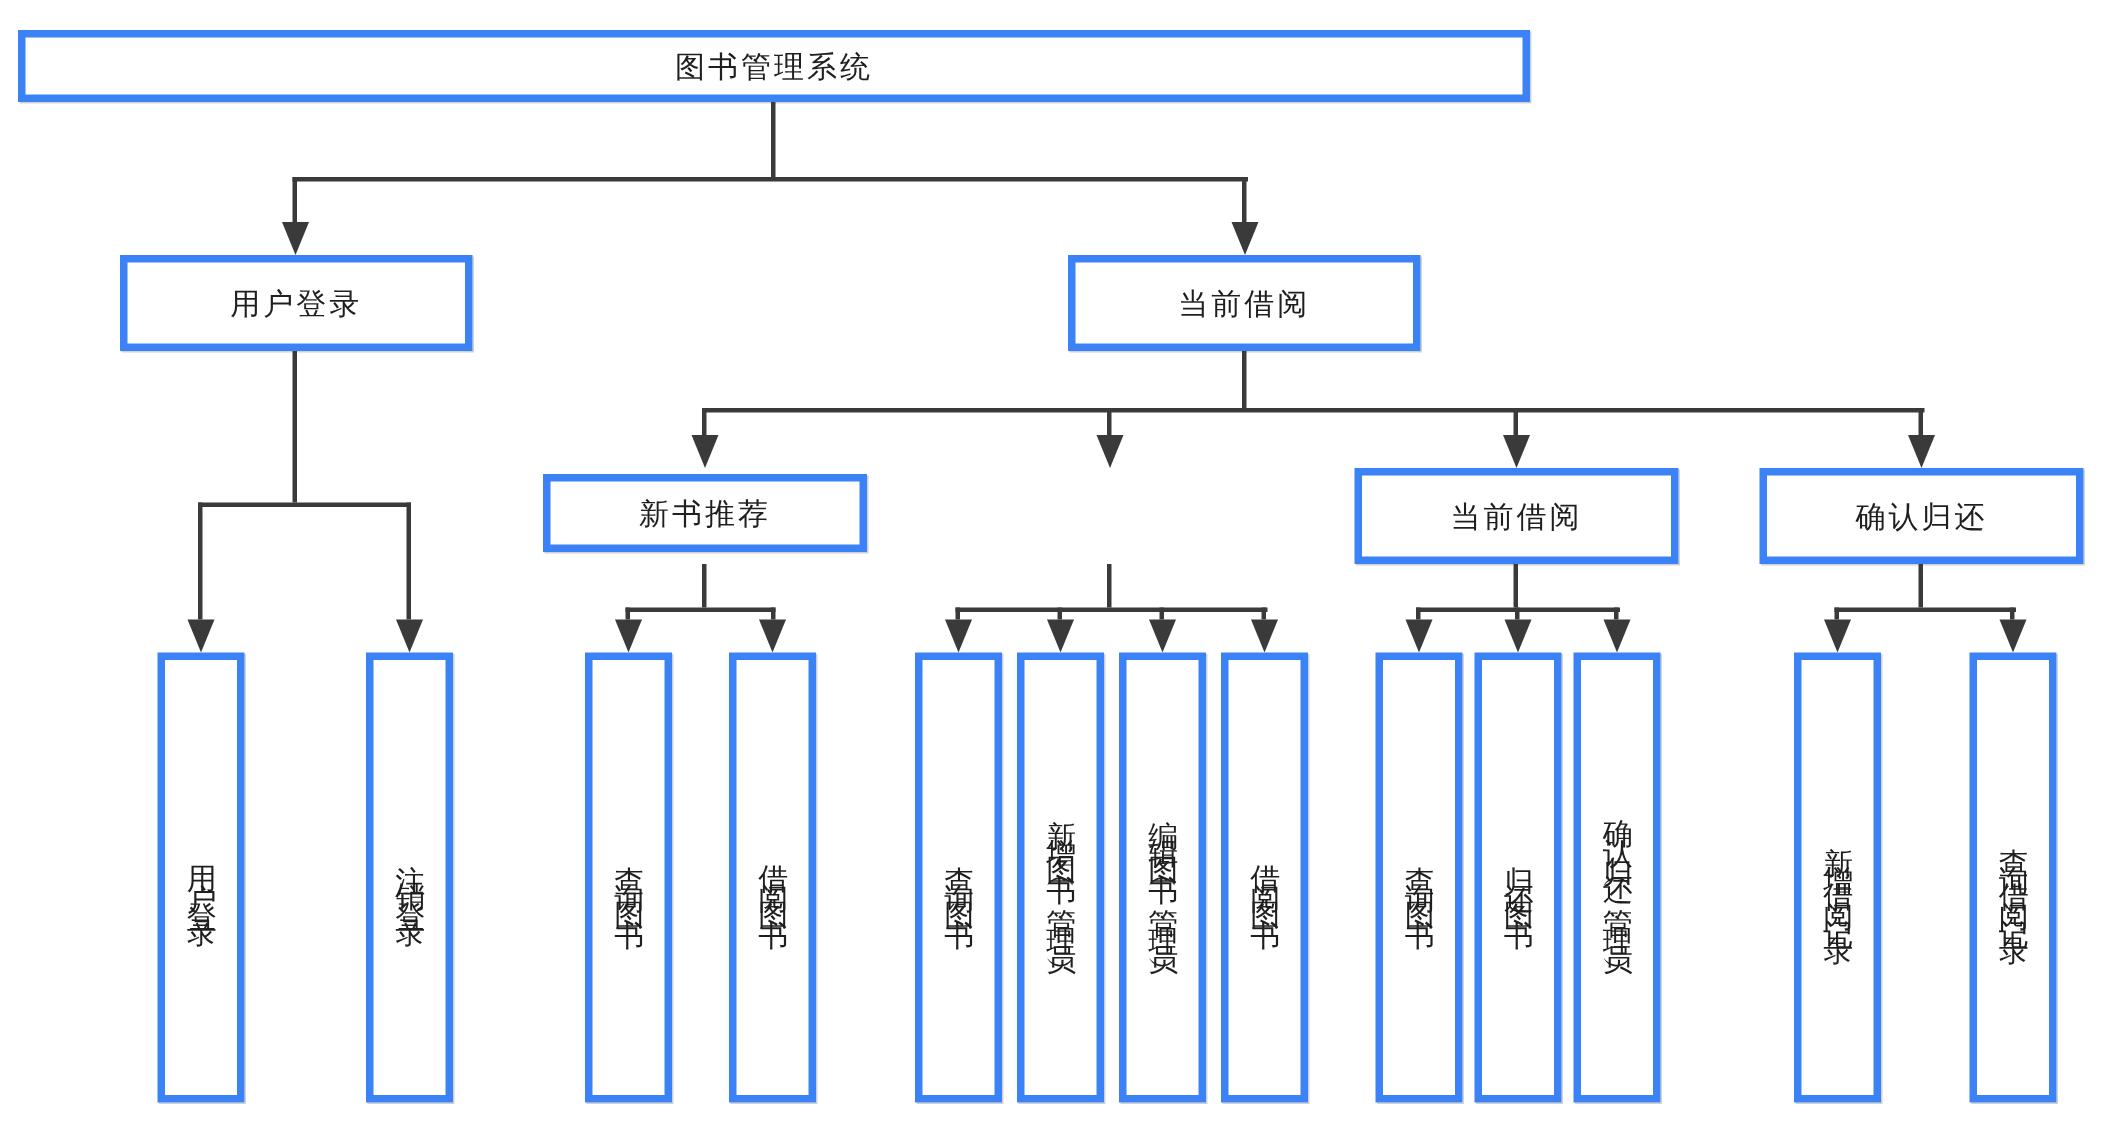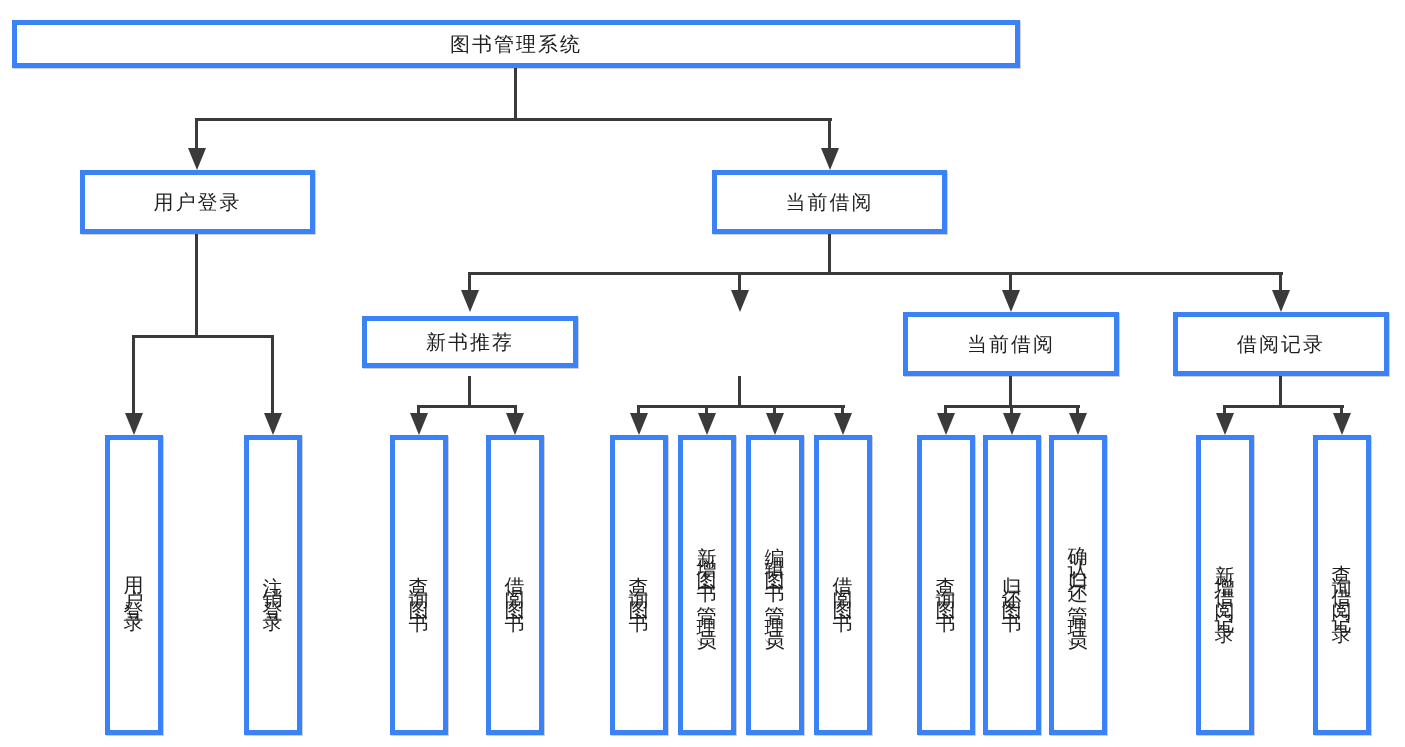--- a/index.html
+++ b/index.html
@@ -60,21 +60,21 @@
   <div class="v" style="left:738px; top:272px; height:18px;"></div>
   <div class="v" style="left:1009px; top:272px; height:18px;"></div>
   <div class="v" style="left:1279px; top:272px; height:18px;"></div>
   <div class="a" style="left:461px; top:290px;"></div>
   <div class="a" style="left:731px; top:290px;"></div>
   <div class="a" style="left:1002px; top:290px;"></div>
   <div class="a" style="left:1272px; top:290px;"></div>
 
   <div class="box" style="left:362px; top:316px; width:216px; height:52px;">新书推荐</div>
   <div class="box" style="left:903px; top:312px; width:216px; height:64px;">当前借阅</div>
-  <div class="box" style="left:1173px; top:312px; width:216px; height:64px;">借阅记录</div>
+  <div class="box" style="left:1173px; top:312px; width:216px; height:64px;">确认归还</div>
 
   <div class="v" style="left:468px; top:376px; height:29px;"></div>
   <div class="h" style="left:417px; top:405px; width:100px;"></div>
   <div class="v" style="left:417px; top:405px; height:8px;"></div>
   <div class="v" style="left:514px; top:405px; height:8px;"></div>
   <div class="a" style="left:410px; top:413px;"></div>
   <div class="a" style="left:506px; top:413px;"></div>
 
   <div class="v" style="left:738px; top:376px; height:29px;"></div>
   <div class="h" style="left:637px; top:405px; width:208px;"></div>

